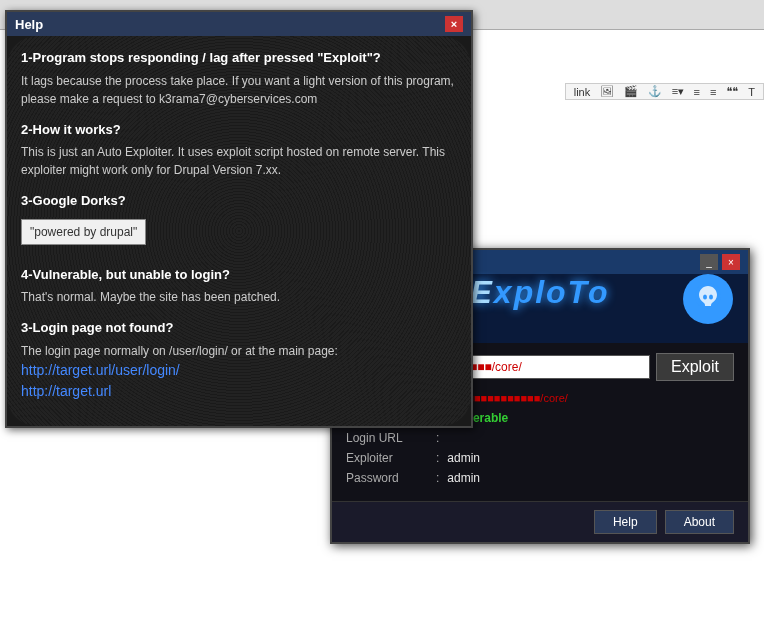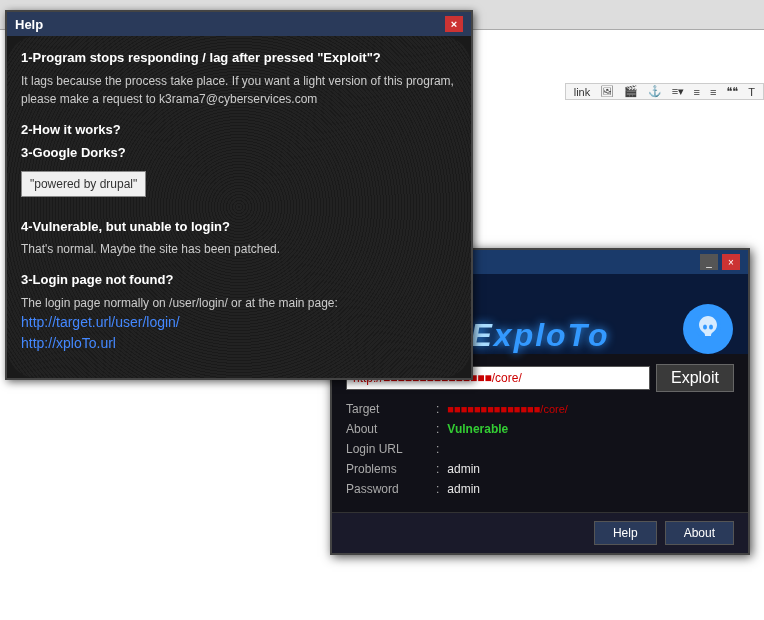--- a/index.html
+++ b/index.html
@@ -192,23 +192,23 @@
       align-items: center;
       justify-content: center;
     }
 
     .win-btn.close-btn {
       background: #cc3333;
     }
 
     .exploit-logo-area {
       background: #0a1a3a;
-      height: 80px;
-      display: flex;
-      align-items: flex-end;
+      height: 69px;
+      display: flex;
+      align-items: flex-start;
       justify-content: center;
       position: relative;
     }
 
     .exploit-logo-text {
       font-size: 32px;
       font-weight: bold;
       font-style: italic;
       color: #3399ff;
       letter-spacing: 2px;
@@ -346,20 +346,23 @@
 
     <div class="help-section">
       <div class="help-section-title">1-Program stops responding / lag after pressed "Exploit"?</div>
       <div class="help-section-body">
         <span>It lags because the process take place. If you want a light version of this program, please make a request to k3rama7@cyberservices.com</span>
       </div>
     </div>
 
     <div class="help-section">
       <div class="help-section-title">2-How it works?</div>
+      <div class="help-section-body">
+        <span>This is just an Auto Exploiter. It uses exploit script hosted on remote server. This exploiter might work only for Drupal Version 7.xx.</span>
+      </div>
     </div>
 
     <div class="help-section">
       <div class="help-section-title">3-Google Dorks?</div>
       <div class="help-section-body">
         <span class="dork-box">"powered by drupal"</span>
       </div>
     </div>
 
     <div class="help-section">
@@ -367,21 +370,21 @@
       <div class="help-section-body">
         <span>That's normal. Maybe the site has been patched.</span>
       </div>
     </div>
 
     <div class="help-section">
       <div class="help-section-title">3-Login page not found?</div>
       <div class="help-section-body">
         <span>The login page normally on /user/login/ or at the main page:</span><br>
         <span class="url-link">http://target.url/user/login/</span><br>
-        <span class="url-link">http://xploTo.url</span>
+        <span class="url-link">http://target.url</span>
       </div>
     </div>
 
   </div>
 </div>
 
 <div class="exploit-dialog">
   <div class="exploit-titlebar">
     <span style="color:white;font-size:11px;"></span>
     <div class="exploit-title-btns">
@@ -422,21 +425,21 @@
       <span class="info-colon">:</span>
       <span class="info-value vulnerable">Vulnerable</span>
     </div>
 
     <div class="info-row">
       <span class="info-label">Login URL</span>
       <span class="info-colon">:</span>
     </div>
 
     <div class="info-row">
-      <span class="info-label">Problems</span>
+      <span class="info-label">Exploiter</span>
       <span class="info-colon">:</span>
       <span class="info-value">admin</span>
     </div>
 
     <div class="info-row">
       <span class="info-label">Password</span>
       <span class="info-colon">:</span>
       <span class="info-value">admin</span>
     </div>
   </div>

